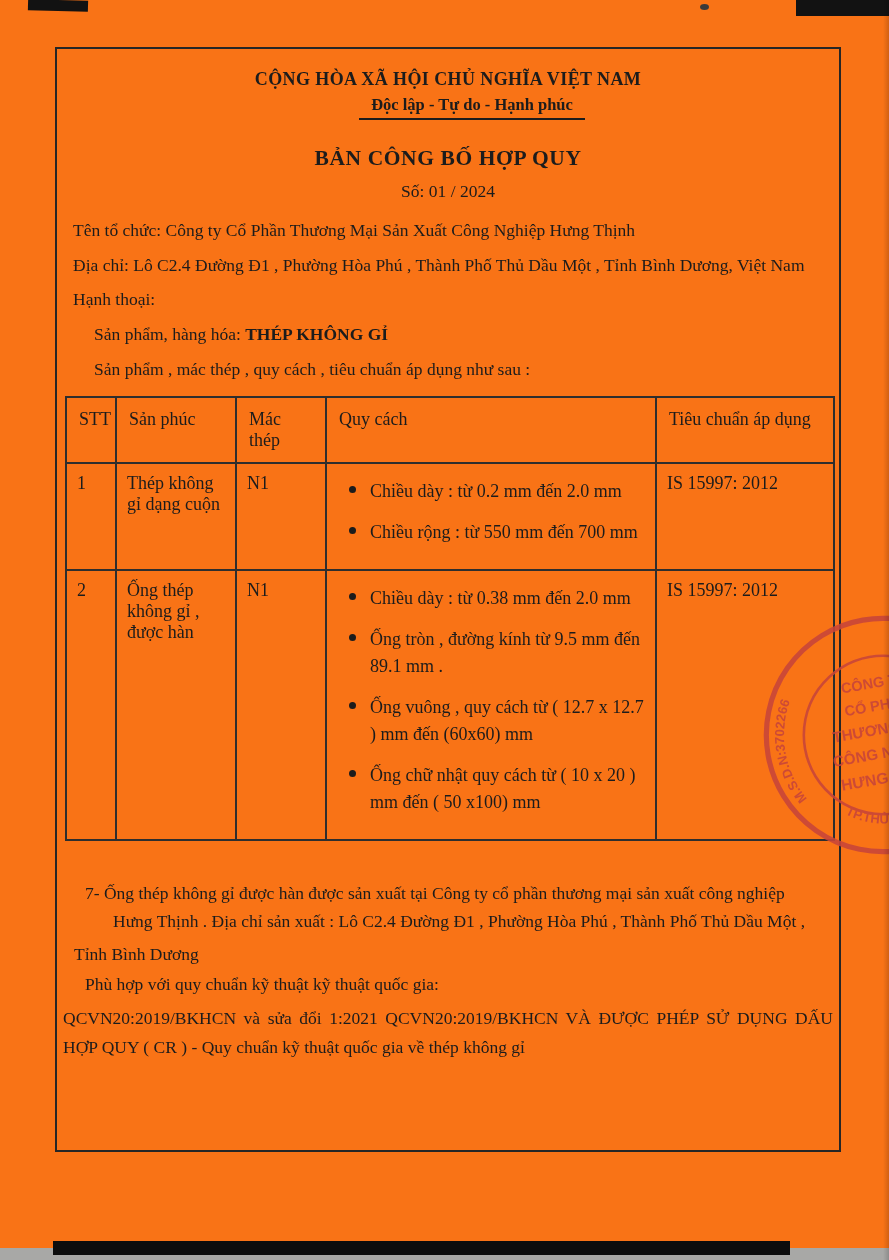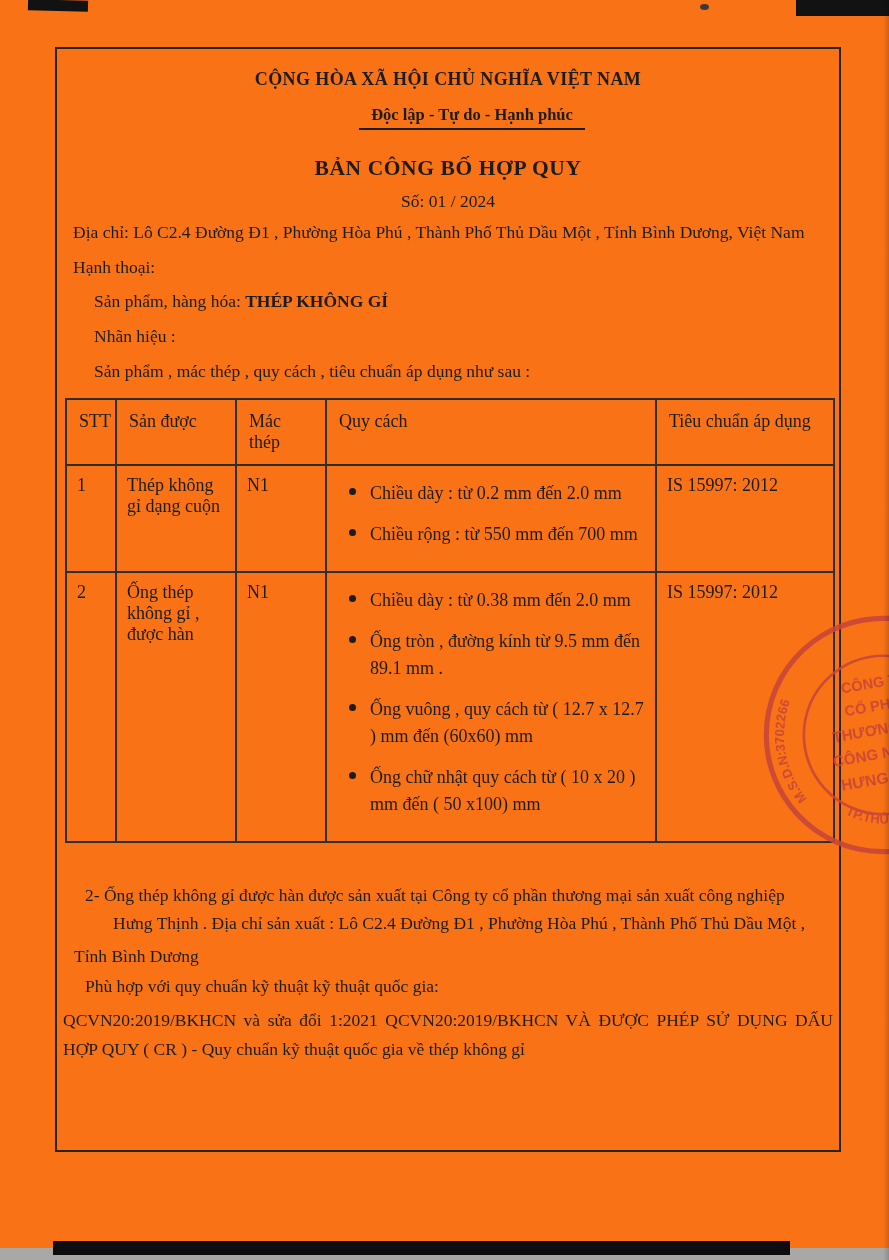--- a/index.html
+++ b/index.html
@@ -9,21 +9,21 @@
     background:#f97316; color:#1c1c1c;
     font-family:"Liberation Serif", serif;
   }
   .frame {
     position:absolute; left:55px; top:47px; width:782px; height:1101px;
     border:2px solid #262626; overflow:hidden;
   }
   
   .hdr { text-align:center; margin-top:20px; }
   .national { font-size:18px; font-weight:bold; letter-spacing:0.4px; }
-  .motto-wrap { margin-top:15px;padding-left:48px; }
+  .motto-wrap { margin-top:5px;padding-left:48px; }
   .motto {
     display:inline-block; font-size:16.5px; font-weight:bold;
     border-bottom:2px solid #1c1c1c; padding:0 12px 3px;
   }
   .doc-title { margin-top:26px; font-size:21.5px; font-weight:bold; letter-spacing:0.6px; }
   .doc-number { margin-top:10px; font-size:17.5px; }
   
   .info p { margin:7px 16px 0 16px; font-size:17.5px; line-height:1.58; }
   .info p.first { margin-top:15px; }
   .info p.indent2 { margin-left:37px; }
@@ -78,39 +78,39 @@
     <div class="hdr">
       <div class="national">CỘNG HÒA XÃ HỘI CHỦ NGHĨA VIỆT NAM</div>
       <div class="motto-wrap">
         <span class="motto">Độc lập - Tự do - Hạnh phúc</span>
       </div>
       <div class="doc-title">BẢN CÔNG BỐ HỢP QUY</div>
       <div class="doc-number">Số: 01 / 2024</div>
     </div>
 
     <div class="info">
+      <p class="first">Tên tổ chức: Công ty Cổ Phần Thương Mại Sản Xuất Công Nghiệp Hưng Thịnh</p>
       <p>Địa chỉ: Lô C2.4 Đường Đ1 , Phường Hòa Phú , Thành Phố Thủ Dầu Một , Tỉnh Bình Dương, Việt Nam</p>
       <p>Hạnh thoại:</p>
       <p class="indent2"><span>Sản phẩm, hàng hóa: </span><span class="bold">THÉP KHÔNG GỈ</span></p>
-      <p class="indent2">Nhãn hiệu :</p>
       <p class="indent2">Sản phẩm , mác thép , quy cách , tiêu chuẩn áp dụng như sau :</p>
     </div>
 
     <table class="spec">
       <colgroup>
         <col style="width:50px">
           <col style="width:120px">
           <col style="width:90px">
           <col style="width:330px">
           <col style="width:178px">
       </colgroup>
       <thead>
         <tr>
           <th class="c-stt">STT</th>
-          <th>Sản được</th>
+          <th>Sản phúc</th>
           <th>Mác thép</th>
           <th>Quy cách</th>
           <th>Tiêu chuẩn áp dụng</th>
         </tr>
       </thead>
       <tbody>
         <tr>
           <td class="c-stt">1</td>
           <td>Thép không gỉ dạng cuộn</td>
           <td class="c-mac">N1</td>
@@ -147,21 +147,21 @@
                 <span class="dot"></span>
                 <span>Ống chữ nhật quy cách từ ( 10 x 20 ) mm đến ( 50 x100) mm</span>
               </div>
           </td>
           <td>IS 15997: 2012</td>
         </tr>
       </tbody>
     </table>
 
     <div class="notes">
-      <p class="note2">2- Ống thép không gỉ được hàn được sản xuất tại Công ty cổ phần thương mại sản xuất công nghiệp Hưng Thịnh . Địa chỉ sản xuất : Lô C2.4 Đường Đ1 , Phường Hòa Phú , Thành Phố Thủ Dầu Một ,</p>
+      <p class="note2">7- Ống thép không gỉ được hàn được sản xuất tại Công ty cổ phần thương mại sản xuất công nghiệp Hưng Thịnh . Địa chỉ sản xuất : Lô C2.4 Đường Đ1 , Phường Hòa Phú , Thành Phố Thủ Dầu Một ,</p>
       <p class="province">Tỉnh Bình Dương</p>
       <p class="conform-intro">Phù hợp với quy chuẩn kỹ thuật kỹ thuật quốc gia:</p>
       <p class="conform-body">QCVN20:2019/BKHCN và sửa đổi 1:2021 QCVN20:2019/BKHCN VÀ ĐƯỢC PHÉP SỬ DỤNG DẤU HỢP QUY ( CR ) -  Quy chuẩn kỹ thuật quốc gia về thép không gỉ</p>
     </div>
 
   </div>
 
   <div class="stamp">
     <svg width="250" height="250" viewBox="0 0 240 240">
       <g fill="none" stroke="#c8453a">

